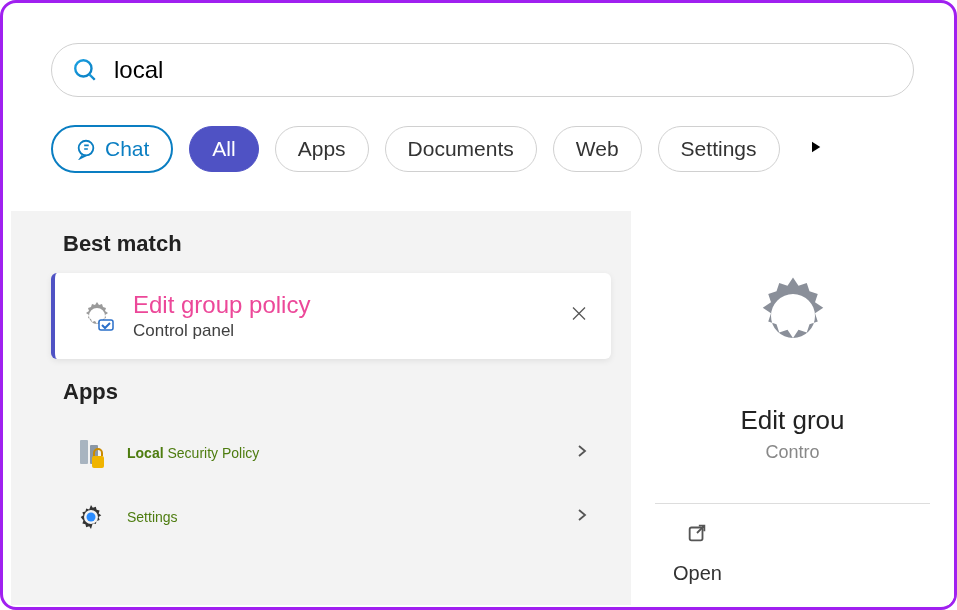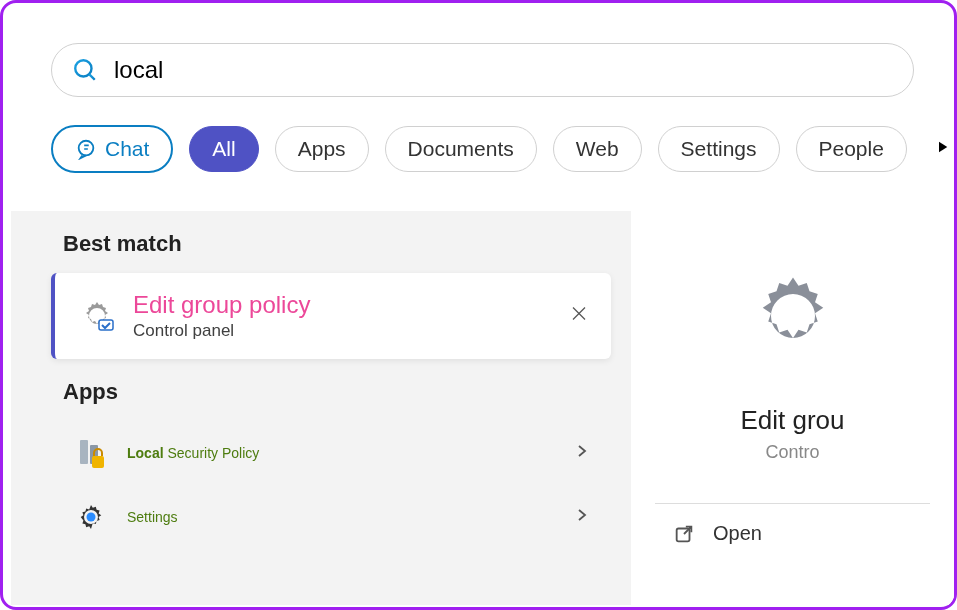--- a/index.html
+++ b/index.html
@@ -174,20 +174,21 @@
       background: #ddd;
       margin: 40px 0 18px 0;
     }
     .action-row {
       display: flex;
       align-items: center;
       gap: 18px;
       align-self: flex-start;
       padding-left: 42px;
       cursor: pointer;
+      flex-direction: column;
     }
     .action-row .action-label {
       font-size: 20px;
       color: #333;
     }
   </style>
 </head>
 <body>
 
 <div class="container">
@@ -223,23 +224,20 @@
     </div>
     <div class="filter-pill">
       <span>Documents</span>
     </div>
     <div class="filter-pill">
       <span>Web</span>
     </div>
     <div class="filter-pill">
       <span>Settings</span>
     </div>
-    <div class="filter-pill">
-      <span>People</span>
-    </div>
     <div class="arrow-more">
       <svg width="18" height="18" viewBox="0 0 24 24" fill="#000">
           <path d="M8 5v14l11-7z"></path>
         </svg>
     </div>
   </div>
 
   <div class="content">
     <div class="left-panel">
       <div class="section-header">Best match</div>

